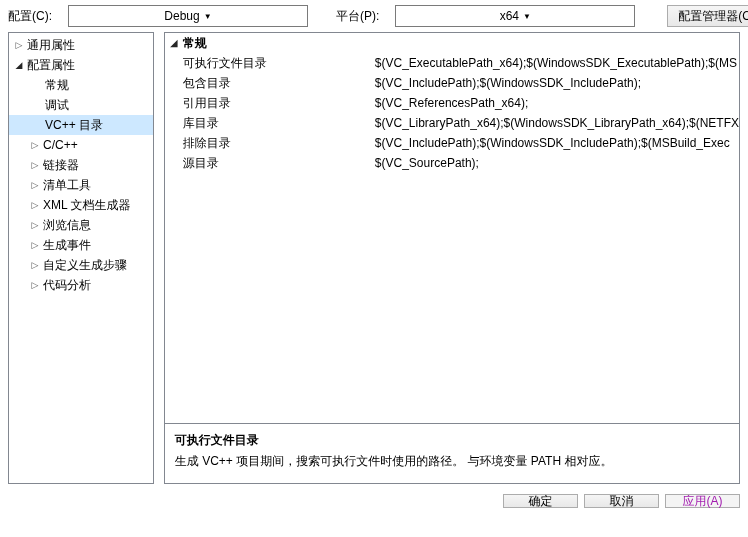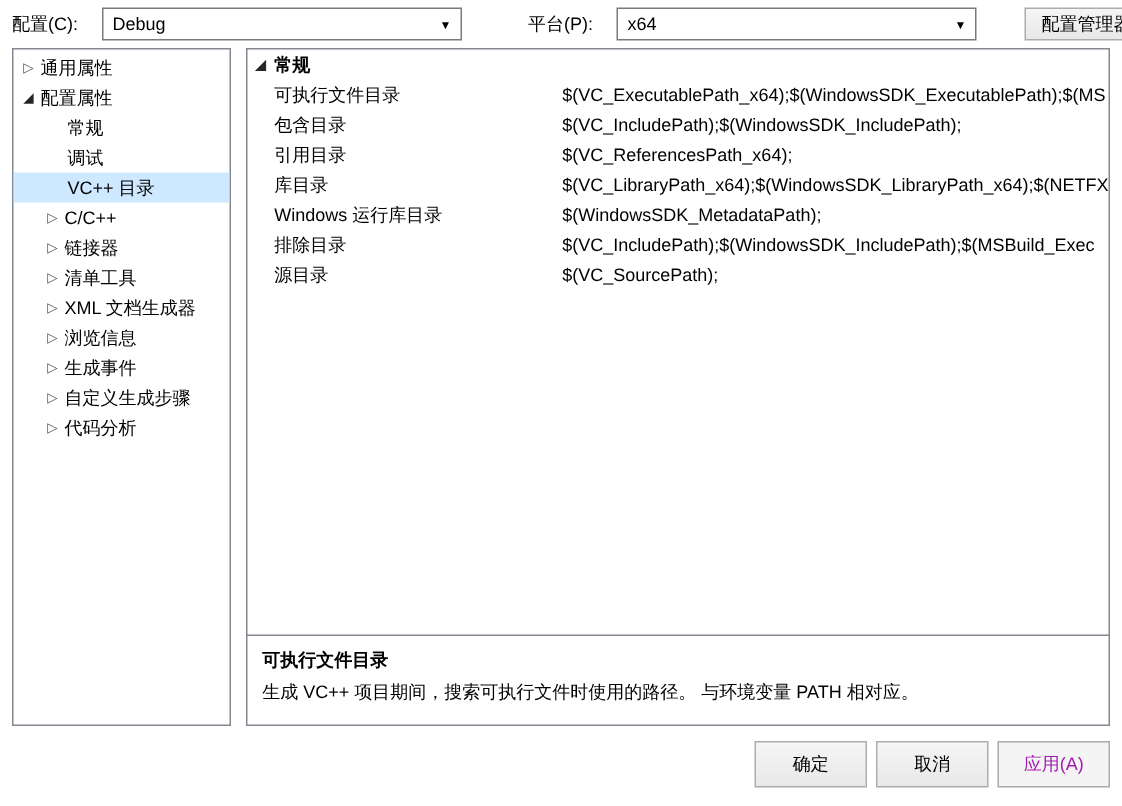--- a/index.html
+++ b/index.html
@@ -24,21 +24,21 @@
     }
     .top-bar label {
       white-space: nowrap;
     }
     .combo {
       border: 1px solid #7a7a7a;
       background: #fff;
       height: 22px;
       display: flex;
       align-items: center;
-      justify-content: space-between;
+      justify-content: center;
       padding: 0 2px 0 6px;
       cursor: default;
     }
     .combo .arrow {
       width: 16px;
       height: 18px;
       display: flex;
       align-items: center;
       justify-content: center;
       color: #000;
@@ -152,37 +152,37 @@
       margin-bottom: 4px;
     }
     .bottom-bar {
       display: flex;
       justify-content: flex-end;
       gap: 6px;
       padding: 10px 8px 0 8px;
     }
     .bottom-bar .btn {
       width: 75px;
-      height: 31px;
+      height: 14px;
     }
     .btn.disabled {
       color: #a21caf;
       background: #f4f4f4;
     }
   </style>
 </head>
 <body>
 
 <div class="top-bar">
   <label>配置(C):</label>
   <div class="combo combo-config">
     <span>Debug</span>
     <span class="arrow">▼</span>
   </div>
-  <label style="margin-left:28px">平台(P):</label>
+  <label style="margin-left:12px">平台(P):</label>
   <div class="combo combo-platform">
     <span>x64</span>
     <span class="arrow">▼</span>
   </div>
   <div style="flex:1"></div>
   <div class="btn">配置管理器(O)...</div>
 </div>
 
 <div class="main-area">
   <div class="tree-panel">
@@ -253,24 +253,20 @@
       </div>
       <div class="prop-row">
         <div class="prop-label">引用目录</div>
         <div class="prop-value">$(VC_ReferencesPath_x64);</div>
       </div>
       <div class="prop-row">
         <div class="prop-label">库目录</div>
         <div class="prop-value">$(VC_LibraryPath_x64);$(WindowsSDK_LibraryPath_x64);$(NETFX</div>
       </div>
       <div class="prop-row">
-        <div class="prop-label">Windows 运行库目录</div>
-        <div class="prop-value">$(WindowsSDK_MetadataPath);</div>
-      </div>
-      <div class="prop-row">
         <div class="prop-label">排除目录</div>
         <div class="prop-value">$(VC_IncludePath);$(WindowsSDK_IncludePath);$(MSBuild_Exec</div>
       </div>
       <div class="prop-row">
         <div class="prop-label">源目录</div>
         <div class="prop-value">$(VC_SourcePath);</div>
       </div>
     </div>
     <div class="desc-panel">
       <div class="desc-title">可执行文件目录</div>

